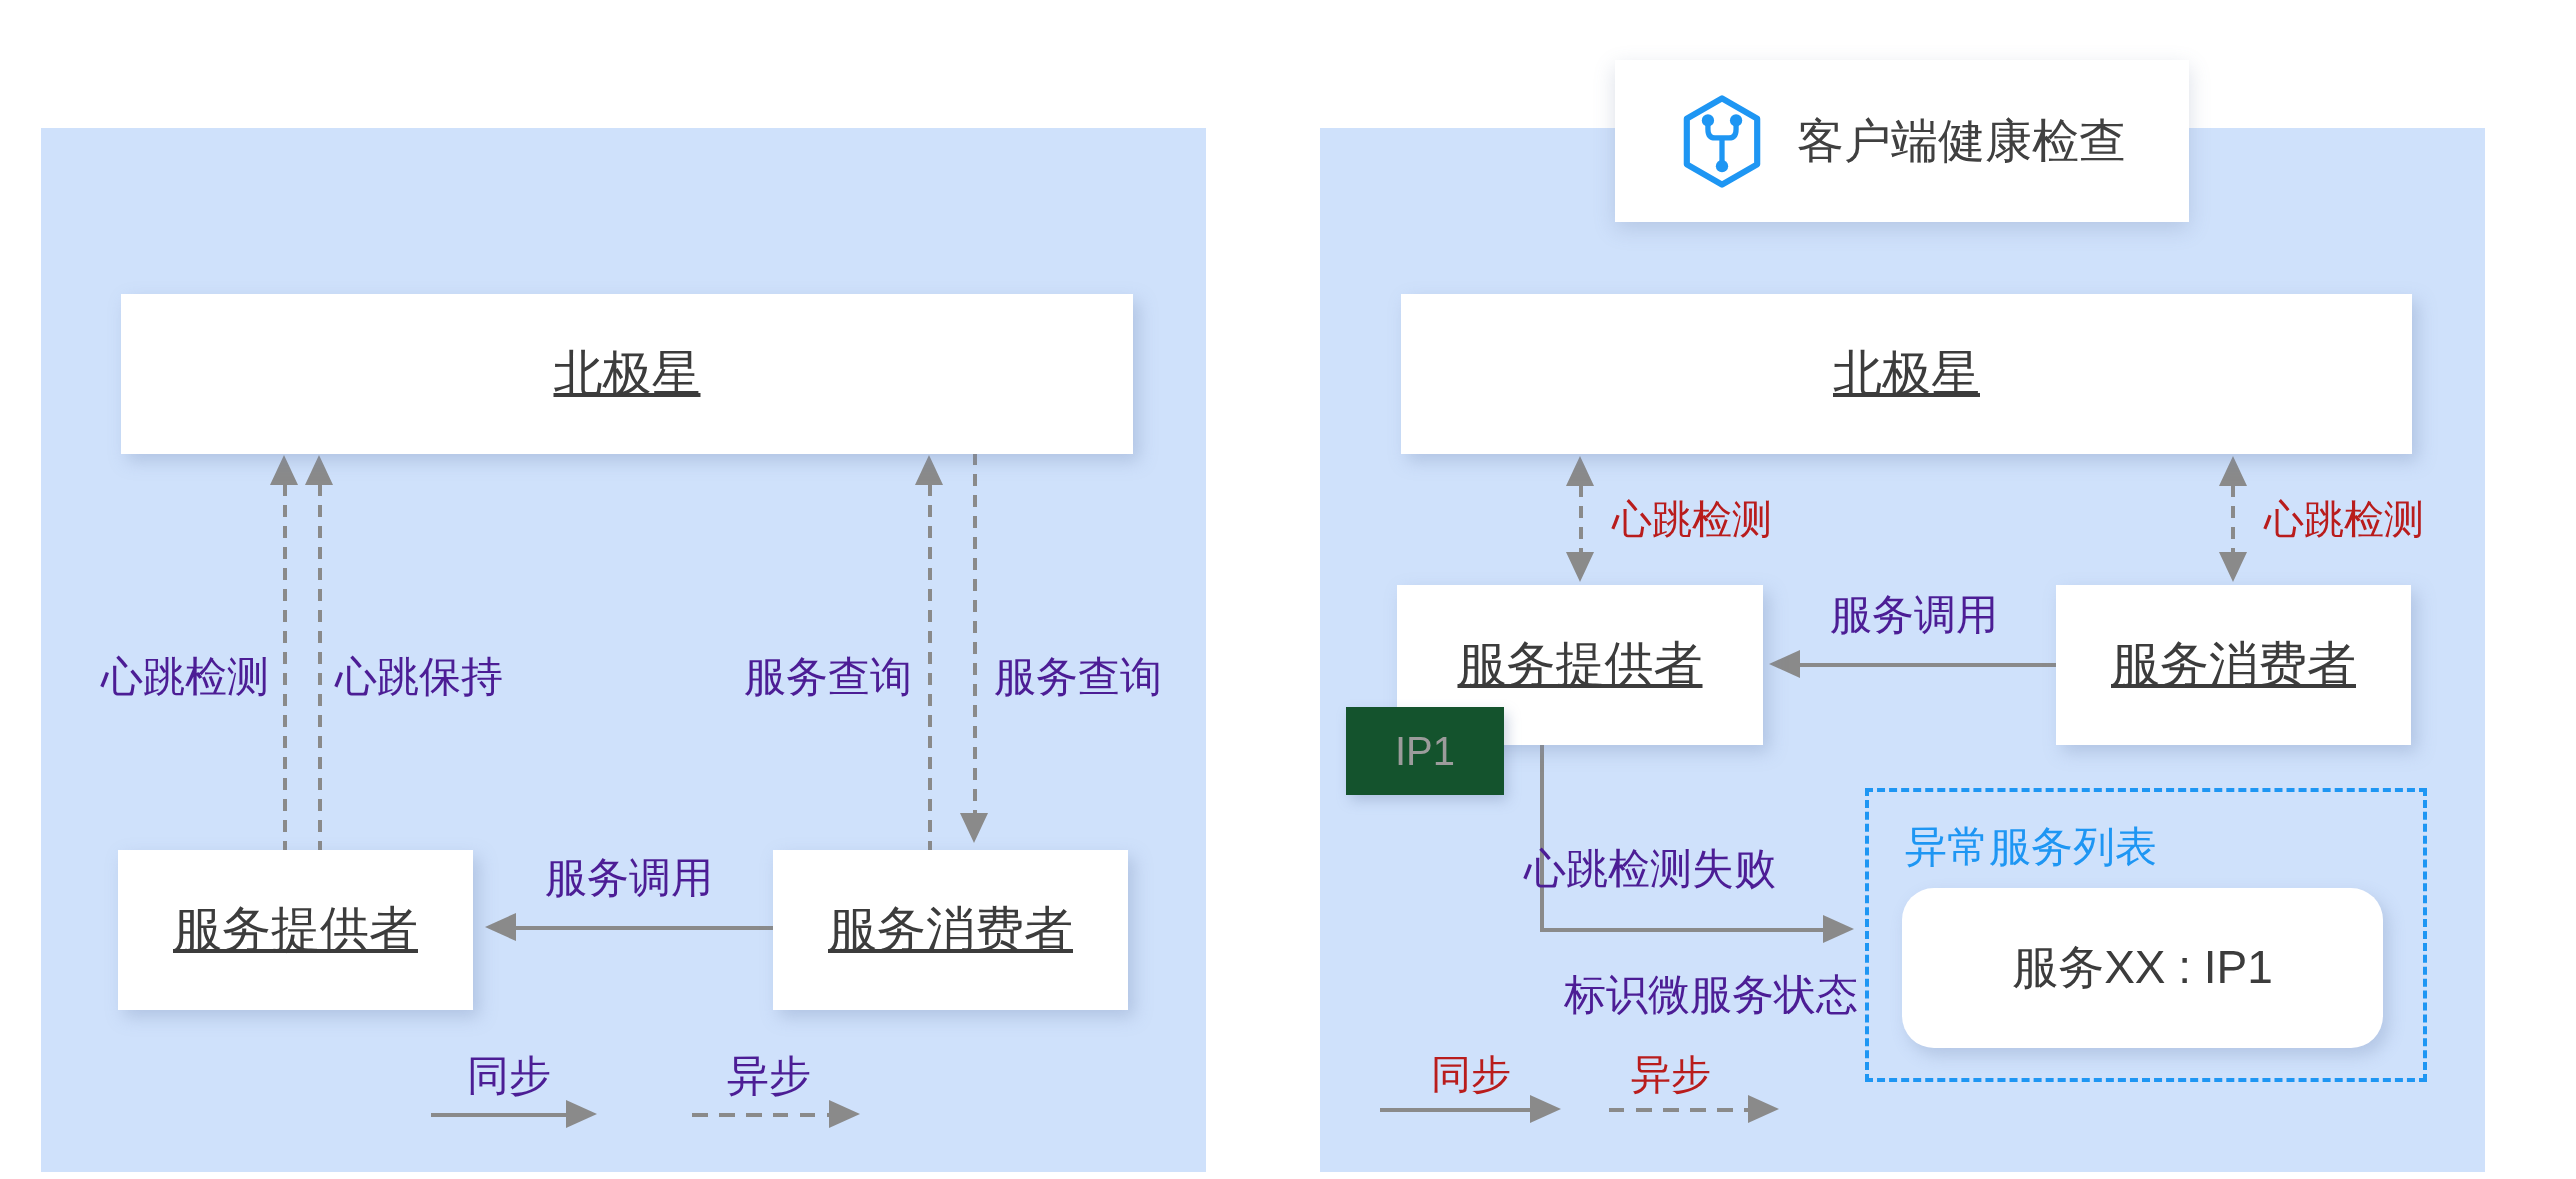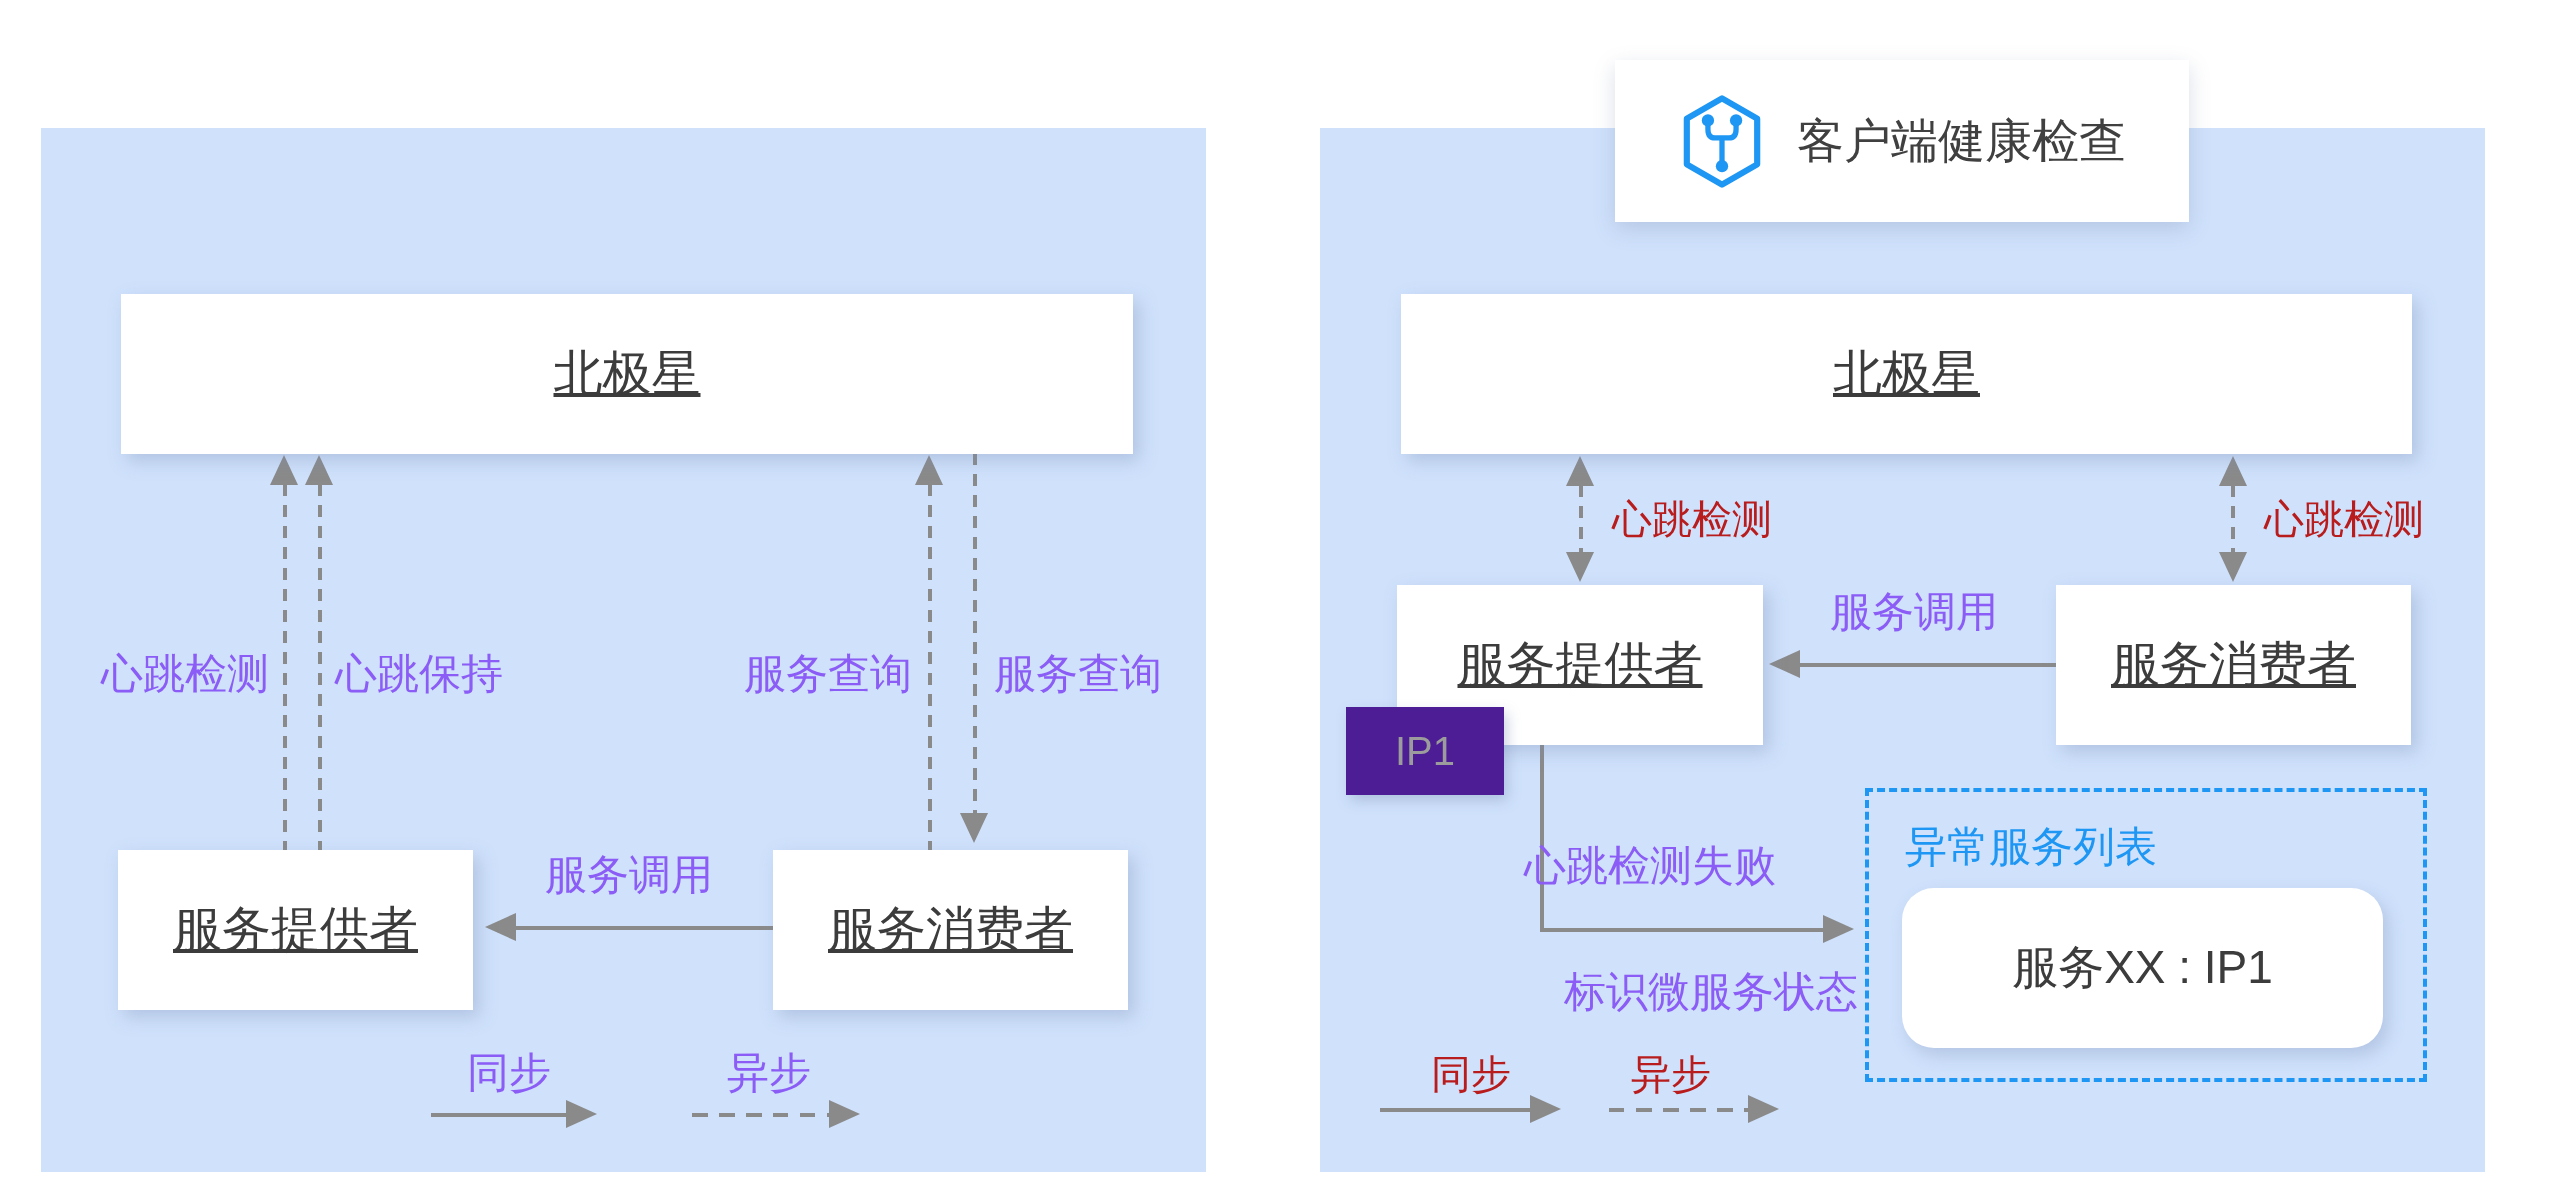--- a/index.html
+++ b/index.html
@@ -10,34 +10,34 @@
   .panel{position:absolute;background:#cfe1fb;}
   .card{
     position:absolute;background:#ffffff;display:flex;align-items:center;justify-content:center;
     font-size:49px;color:#3c3c3c;box-shadow:5.5px 7.3px 16.4px rgba(120,140,180,.35);white-space:nowrap;text-decoration:underline;
   }
   .title-card{
     position:absolute;background:#ffffff;display:flex;align-items:center;justify-content:center;
     gap:31px;font-size:47px;color:#404040;font-weight:500;
     box-shadow:0 7.3px 20px rgba(90,110,150,.22);white-space:nowrap;
   }
-  .glabel{position:absolute;color:#8b5cf6;font-size:42px;line-height:1;white-space:nowrap;font-family:Liberation Mono, monospace;}
+  .glabel{position:absolute;color:#4c1d95;font-size:42px;line-height:1;white-space:nowrap;}
   .slabel{position:absolute;color:#b91c1c;font-size:40px;line-height:1;white-space:nowrap;}
   .vdash{position:absolute;width:3.6px;background:repeating-linear-gradient(to bottom,#8a8a8a 0 12px,transparent 12px 21px);}
   .hdash{position:absolute;height:3.6px;background:repeating-linear-gradient(to right,#8a8a8a 0 15.5px,transparent 15.5px 27px);}
   .vline{position:absolute;width:3.6px;background:#8a8a8a;}
   .hline{position:absolute;height:3.6px;background:#8a8a8a;}
   .tri-up{position:absolute;width:0;height:0;border-left:14.6px solid transparent;border-right:14.6px solid transparent;border-bottom:30px solid #8a8a8a;}
   .tri-down{position:absolute;width:0;height:0;border-left:14.6px solid transparent;border-right:14.6px solid transparent;border-top:30px solid #8a8a8a;}
   .tri-left{position:absolute;width:0;height:0;border-top:14.6px solid transparent;border-bottom:14.6px solid transparent;border-right:31px solid #8a8a8a;}
   .tri-right{position:absolute;width:0;height:0;border-top:14.6px solid transparent;border-bottom:14.6px solid transparent;border-left:31px solid #8a8a8a;}
   .dashed-blue-box{position:absolute;border:4.6px dashed #1e96f3;box-sizing:border-box;}
   .blue-title{position:absolute;color:#1e96f3;font-size:42px;font-weight:500;line-height:1;white-space:nowrap;}
   .tag{
-    position:absolute;background:#4c1d95;display:flex;align-items:center;justify-content:center;
+    position:absolute;background:#14532d;display:flex;align-items:center;justify-content:center;
     font-size:40px;color:#9c9c9c;box-shadow:3.6px 5.5px 12.8px rgba(120,140,180,.4);
   }
   .item-card{
     position:absolute;background:#ffffff;display:flex;align-items:center;justify-content:center;
     font-size:46px;color:#3c3c3c;box-shadow:5.5px 7.3px 16.4px rgba(120,140,180,.3);white-space:nowrap;
   }
 </style>
 </head>
 <body>
 

